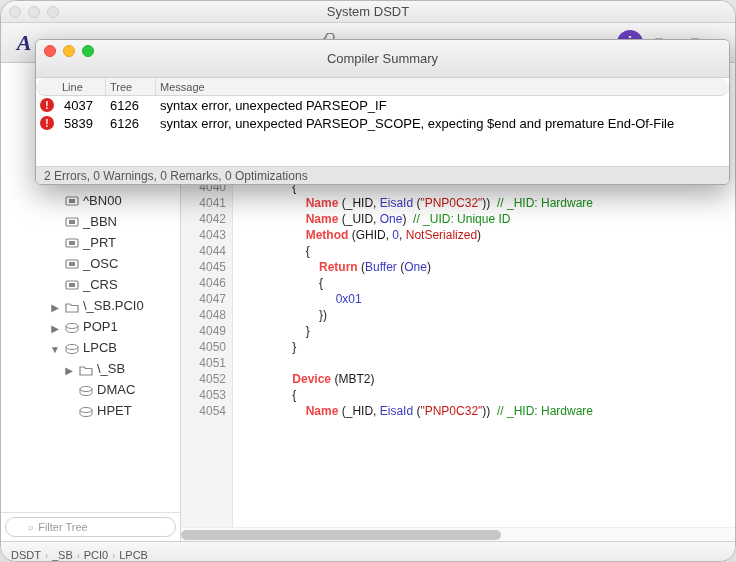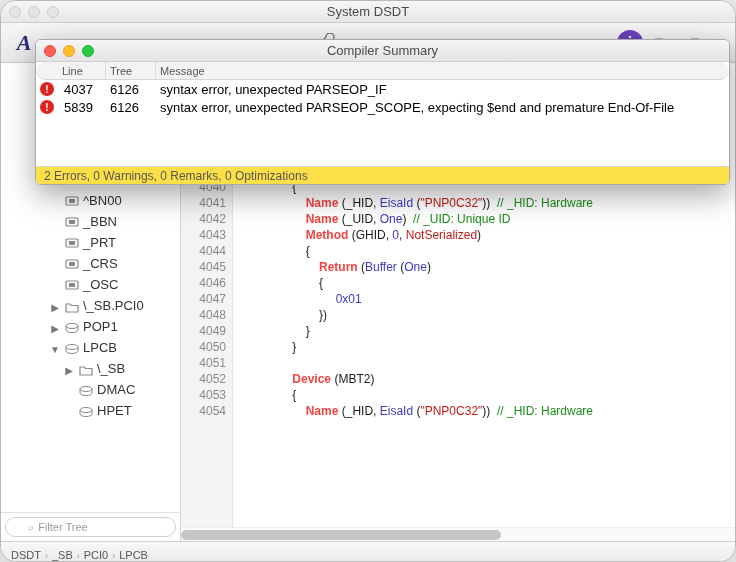--- a/index.html
+++ b/index.html
@@ -38,37 +38,37 @@
 .cm { color: #1a8f1a; text-align: center; }
 .id { color: #1a1a1a; }
 
 .statusbar { position: absolute; bottom: 0; left: 0; right: 0; height: 20px; background: linear-gradient(#f8f8f8,#ececec); border-top: 1px solid #d0d0d0; font-size: 11px; color: #555; display: flex; align-items: flex-end; padding: 0 10px; }
 .crumb-sep { margin: 0 4px; color: #999; font-size: 9px; }
 .hscroll { position: absolute; bottom: 20px; left: 180px; right: 0; height: 14px; background: #fafafa; border-top: 1px solid #eee; }
 .hscroll-thumb { position: absolute; left: 0; top: 2px; width: 320px; height: 10px; background: #c7c7c7; border-radius: 5px; }
 
 
 .summary-window { position: absolute; top: 39px; left: 35px; width: 695px; height: 146px; background: #fff; border: 1px solid #a8a8a8; border-radius: 6px; box-shadow: 0 10px 30px rgba(0,0,0,0.35); overflow: hidden; }
-.summary-title { height: 22px; background: linear-gradient(#f6f6f6,#e4e4e4); border-bottom: 1px solid #cfcfcf; display: flex; align-items: center; justify-content: center; font-size: 13px; color: #4a4a4a; position: relative; }
+.summary-title { height: 38px; background: linear-gradient(#f6f6f6,#e4e4e4); border-bottom: 1px solid #cfcfcf; display: flex; align-items: center; justify-content: center; font-size: 13px; color: #4a4a4a; position: relative; }
 .traffic2 { position: absolute; left: 8px; top: 5px; display: flex; gap: 7px; }
 .tl-r { background: #ff5f57; border-color: #e24b40; }
 .tl-y { background: #ffbd2e; border-color: #e1a123; }
 .tl-g { background: #28c940; border-color: #1fae34; }
 .summary-head { height: 18px; background: #f3f3f3; border-bottom: 1px solid #d6d6d6; display: flex; font-size: 11px; color: #555; border-radius: 9px; }
 .sh-err { width: 22px; }
 .sh-line { width: 48px; padding-left: 4px; border-right: 1px solid #ddd; display:flex; align-items:center; }
 .sh-code { width: 50px; padding-left: 4px; border-right: 1px solid #ddd; display:flex; align-items:center; }
 .sh-msg { flex: 1; padding-left: 4px; display:flex; align-items:center; }
 .summary-rows { font-size: 13px; }
 .srow { display: flex; align-items: center; height: 18px; }
 .err-dot { width: 14px; height: 14px; border-radius: 50%; background: #d22; margin-left: 4px; display:flex; align-items:center; justify-content:center; color:#fff; font-size:10px; font-weight:bold; }
 .sr-line { width: 48px; padding-left: 6px; }
 .sr-code { width: 50px; padding-left: 4px; }
 .sr-msg { flex: 1; padding-left: 4px; white-space: nowrap; overflow: hidden; }
-.summary-status { position: absolute; bottom: 0; left: 0; right: 0; height: 18px; background: #fde047; border-top: 1px solid #d6d6d6; font-size: 12px; color: #555; padding: 2px 8px; }
+.summary-status { position: absolute; bottom: 0; left: 0; right: 0; height: 18px; background: #e5e5e5; border-top: 1px solid #d6d6d6; font-size: 12px; color: #555; padding: 2px 8px; }
 
 .fonts-label { position: absolute; top: 63px; left: 8px; font-size: 10px; color: #6a6a6a; }
 
 svg.disk { width: 16px; height: 12px; }
 svg.chip { width: 16px; height: 14px; }
 svg.fold { width: 14px; height: 12px; }
 </style>
 </head>
 <body>
 
@@ -142,31 +142,31 @@
     <span class="node-label">_PRT</span>
   </div>
           <div class="tree-row" style="padding-left:48px">
     <span class="disclose"></span>
     <span class="node-icon">
               <svg class="chip" viewBox="0 0 16 14">
                 <rect x="2" y="3" width="12" height="8" rx="1" fill="none" stroke="#888" stroke-width="1.2"></rect>
                 <rect x="5" y="5" width="6" height="4" fill="#888"></rect>
               </svg>
             </span>
+    <span class="node-label">_OSC</span>
+  </div>
+          <div class="tree-row" style="padding-left:48px">
+    <span class="disclose"></span>
+    <span class="node-icon">
+              <svg class="chip" viewBox="0 0 16 14">
+                <rect x="2" y="3" width="12" height="8" rx="1" fill="none" stroke="#888" stroke-width="1.2"></rect>
+                <rect x="5" y="5" width="6" height="4" fill="#888"></rect>
+              </svg>
+            </span>
     <span class="node-label">_CRS</span>
-  </div>
-          <div class="tree-row" style="padding-left:48px">
-    <span class="disclose"></span>
-    <span class="node-icon">
-              <svg class="chip" viewBox="0 0 16 14">
-                <rect x="2" y="3" width="12" height="8" rx="1" fill="none" stroke="#888" stroke-width="1.2"></rect>
-                <rect x="5" y="5" width="6" height="4" fill="#888"></rect>
-              </svg>
-            </span>
-    <span class="node-label">_OSC</span>
   </div>
           <div class="tree-row" style="padding-left:48px">
     <span class="disclose">▶</span>
     <span class="node-icon">
               <svg class="fold" viewBox="0 0 14 12">
                 <path d="M1 3h4l1.5 1.5H13V11H1z" fill="none" stroke="#888" stroke-width="1.2"></path>
               </svg>
             </span>
     <span class="node-label">\_SB.PCI0</span>
   </div>

